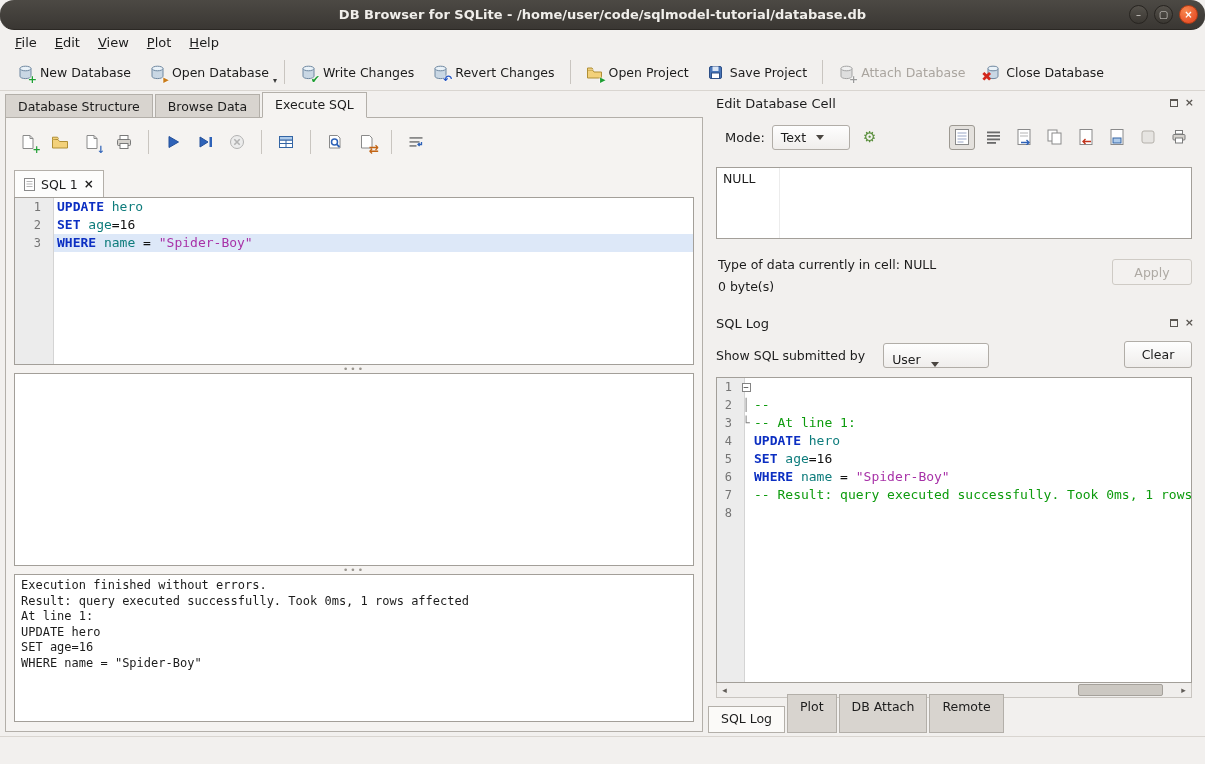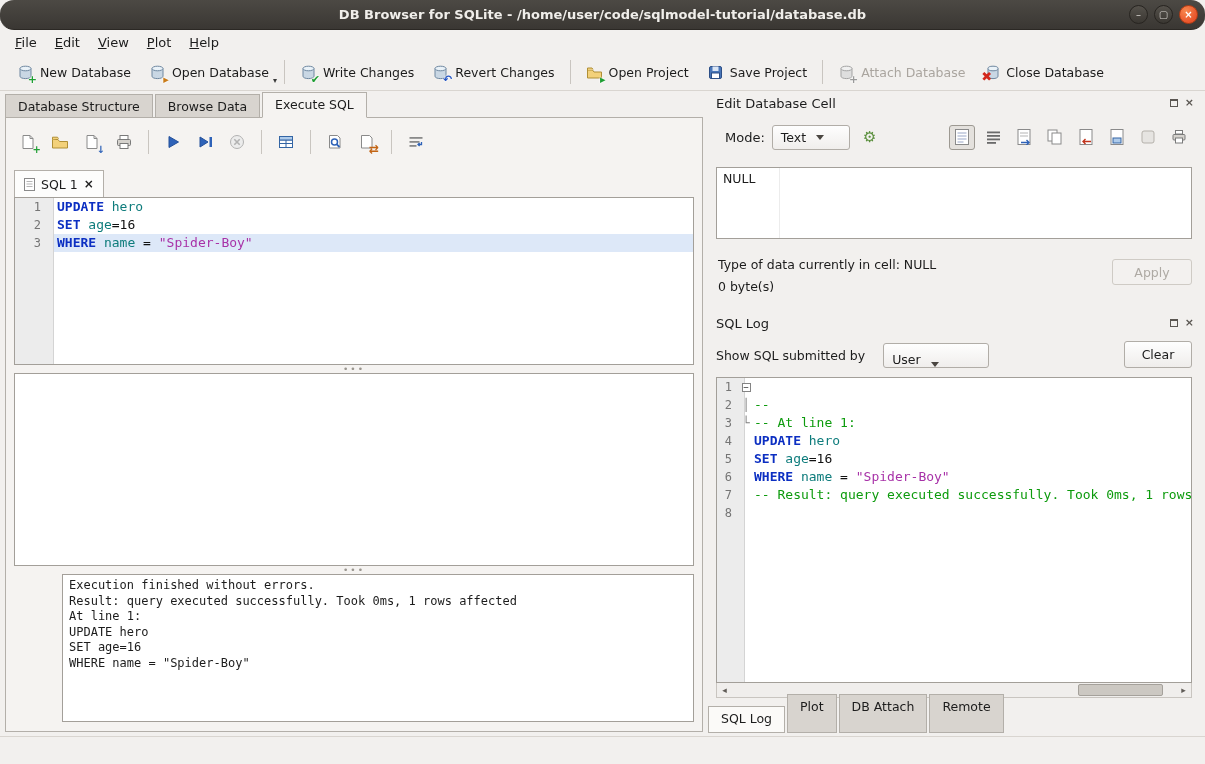--- a/index.html
+++ b/index.html
@@ -79,21 +79,21 @@
   .foldbox { display:inline-block; width:9px; height:9px; border:1px solid #848484; background:#fff;
     color:#333; font-size:9px; line-height:7px; text-align:center; vertical-align:middle; }
 
   .splitter { position:absolute; left:8px; right:8px; height:8px; display:flex; align-items:center; justify-content:center; }
   .splitter .dots { color:#9a968f; font-size:9px; letter-spacing:2px; line-height:4px; }
 
   .results-box { position:absolute; left:8px; right:8px; top:255px; height:193px;
     border:1px solid #a39f99; background:#fff; }
   .message-box { position:absolute; left:8px; right:8px; top:456px; height:148px;
     border:1px solid #a39f99; background:#fff; padding:3px 6px;
-    font-family:"DejaVu Sans Mono", monospace; font-size:12px; line-height:15.5px; white-space:pre; overflow:hidden;margin-left:48px; }
+    font-family:"DejaVu Sans Mono", monospace; font-size:12px; line-height:15.5px; white-space:pre; overflow:hidden; }
 
   
   .dock-header { position:absolute; left:8px; right:6px; height:20px; display:flex; align-items:center; }
   .dock-title { font-size:13px; }
   .dock-icons { margin-left:auto; display:flex; gap:7px; align-items:center; }
   .float-ic { width:8px; height:8px; border:1px solid #5a5651; border-top-width:2px; display:inline-block; }
   .close-ic { color:#5a5651; font-size:11px; font-weight:bold; line-height:10px; }
 
   .mode-row { position:absolute; left:8px; right:8px; top:32px; height:28px; display:flex; align-items:center; gap:7px;margin-left:9px; }
   .combo { display:flex; align-items:center; background:linear-gradient(#fefefe,#f0eeec);

